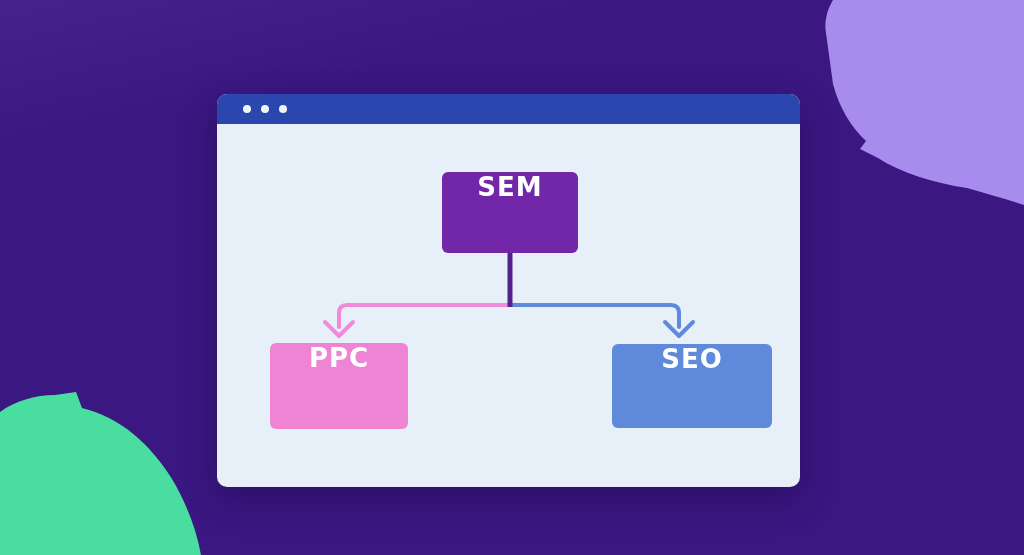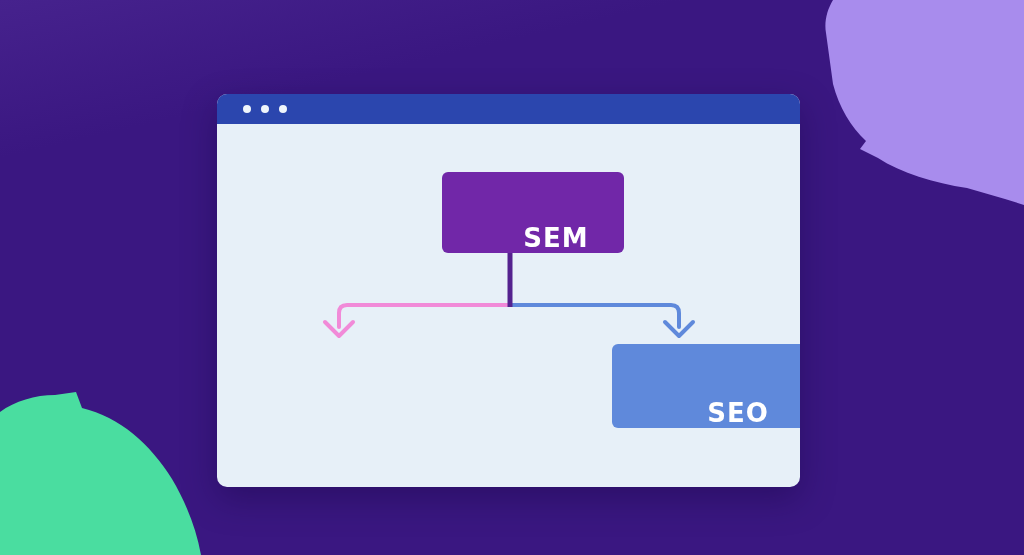--- a/index.html
+++ b/index.html
@@ -52,28 +52,27 @@
   }
   .connectors {
     position: absolute;
     left: 0; top: 0;
     width: 583px;
     height: 393px;
   }
   .node {
     position: absolute;
     display: flex;
-    align-items: flex-end;
+    align-items: flex-start;
     justify-content: center;
     border-radius: 6px;
     color: #ffffff;
     font-weight: bold;
     font-size: 26px;
     letter-spacing: 1px;
-    padding-left: 46px;
   }
   .node-sem { left: 225px; top: 78px;  width: 136px; height: 81px; background: #7127a8; }
   .node-ppc { left: 53px;  top: 249px; width: 138px; height: 86px; background: #ef84d5; }
   .node-seo { left: 395px; top: 250px; width: 160px; height: 84px; background: #5f89db; }
 </style>
 </head>
 <body>
 
 <div class="stage">
 
@@ -100,18 +99,21 @@
 
       <path d="M 293 211 H 454 Q 462 211 462 219 V 233" fill="none" stroke-width="4" stroke-linecap="round" stroke-linejoin="round" stroke="#5f89db"></path>
       <path d="M 448 228 L 462 242 L 476 228" fill="none" stroke-width="4" stroke-linecap="round" stroke-linejoin="round" stroke="#5f89db"></path>
 
       <path d="M 293 158 V 213" fill="none" stroke-width="5" stroke="#54228f"></path>
     </svg>
 
     <div class="node node-sem">
       <span>SEM</span>
     </div>
+    <div class="node node-ppc">
+      <span>PPC</span>
+    </div>
     <div class="node node-seo">
       <span>SEO</span>
     </div>
 
   </div>
 </div>
 
 </body></html>

